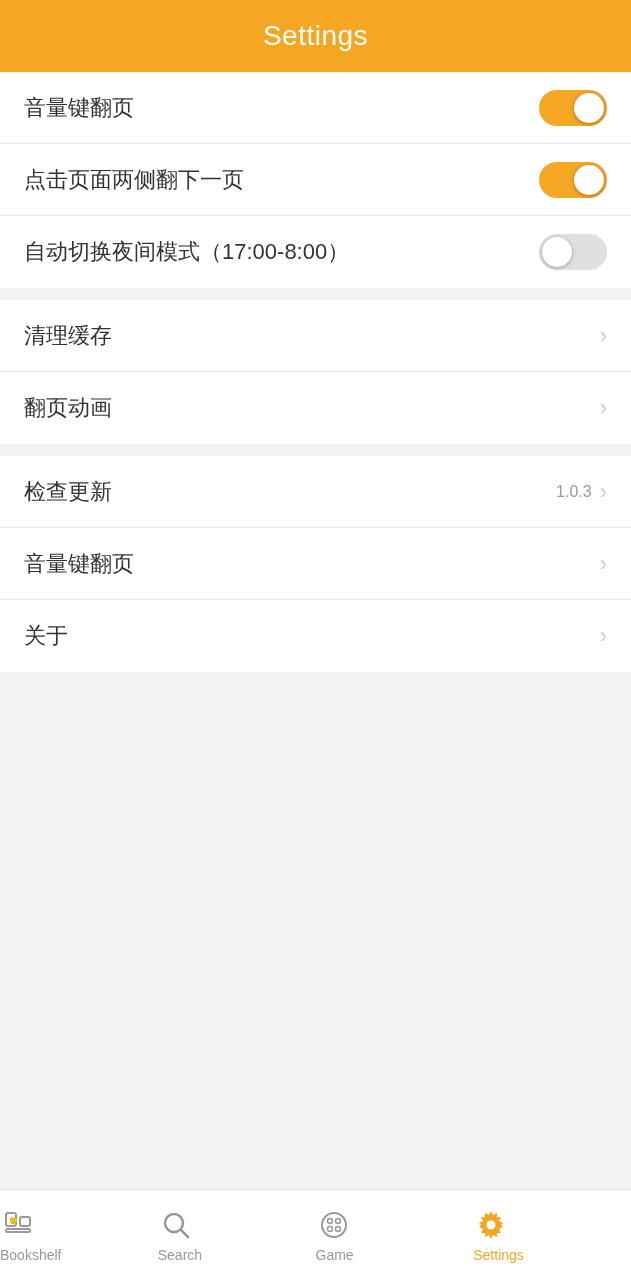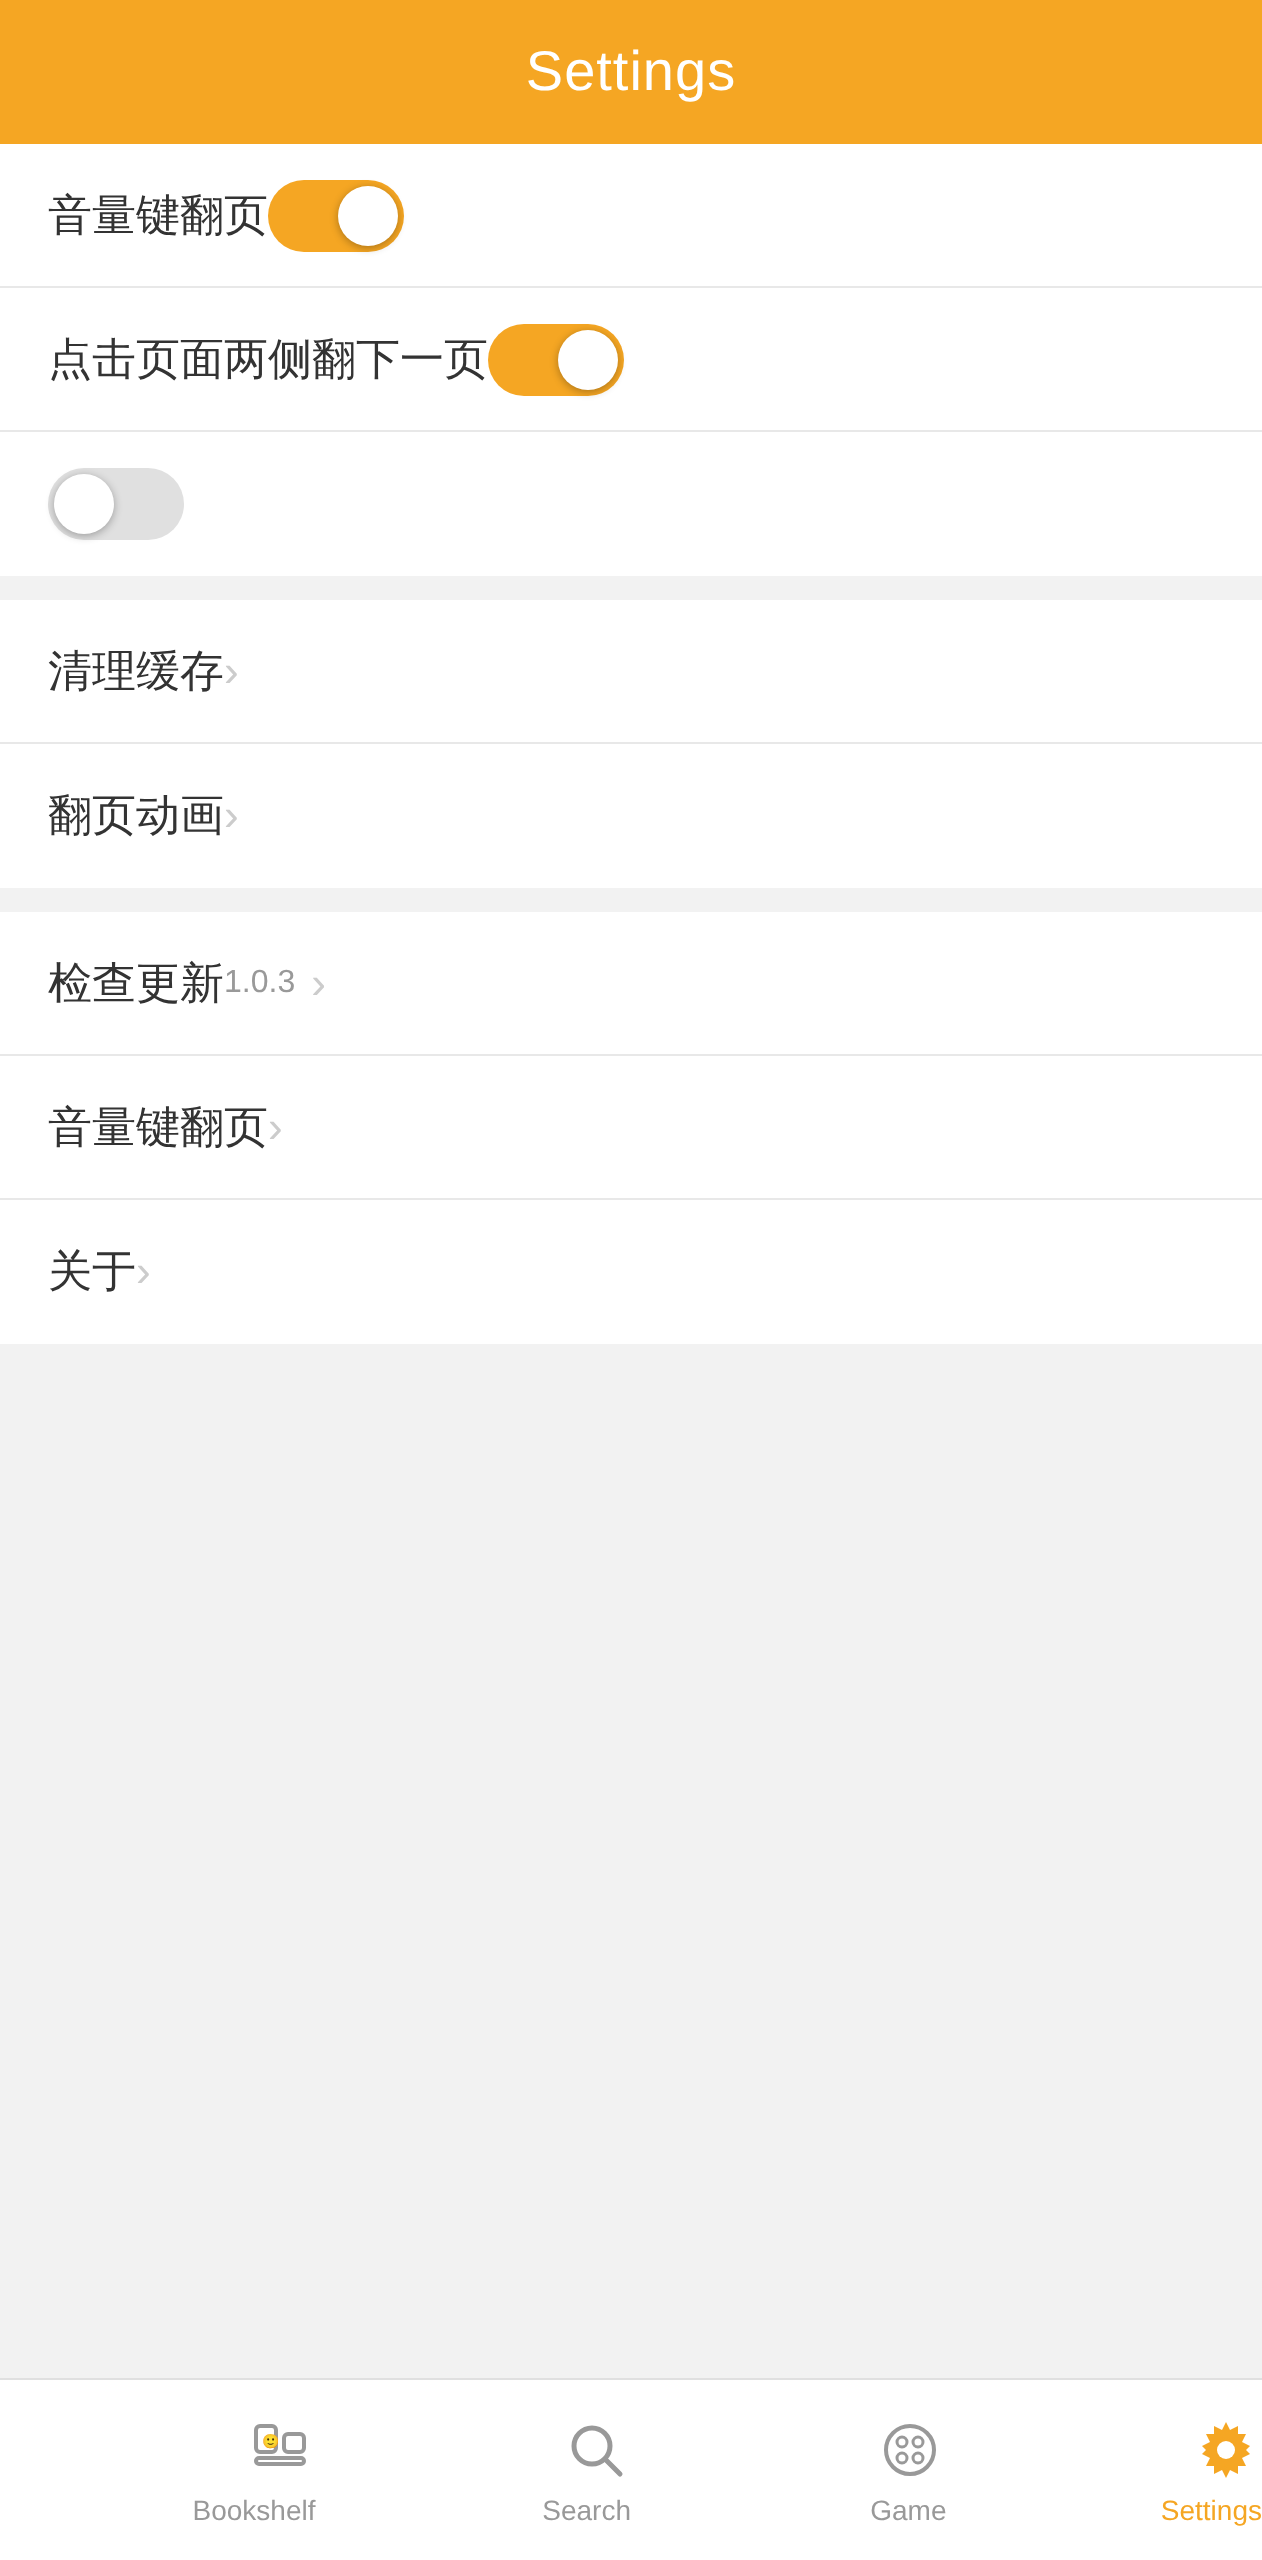--- a/index.html
+++ b/index.html
@@ -45,20 +45,21 @@
     
     .section {
       background: white;
       margin-bottom: 12px;
     }
 
     
     .row {
       display: flex;
       align-items: center;
+      justify-content: space-between;
       padding: 0 24px;
       height: 72px;
       border-bottom: 1px solid #e8e8e8;
       background: white;
     }
 
     .row:last-child {
       border-bottom: none;
     }
 
@@ -132,21 +133,21 @@
       background: white;
       border-top: 1px solid #e0e0e0;
       display: flex;
       flex-shrink: 0;
     }
 
     .nav-item {
       flex: 1;
       display: flex;
       flex-direction: column;
-      align-items: flex-end;
+      align-items: flex-start;
       justify-content: center;
       gap: 4px;
       cursor: pointer;
     }
 
     .nav-icon {
       width: 36px;
       height: 36px;
       display: flex;
       align-items: center;
@@ -191,20 +192,21 @@
     <div class="row">
       <span class="row-label">点击页面两侧翻下一页</span>
       <div class="toggle">
         <div class="toggle-track on">
           <div class="toggle-thumb"></div>
         </div>
       </div>
     </div>
 
     <div class="row">
+      <span class="row-label">自动切换夜间模式（17:00-8:00）</span>
       <div class="toggle">
         <div class="toggle-track off">
           <div class="toggle-thumb"></div>
         </div>
       </div>
     </div>
 
   </div>
 
   <div class="section">

